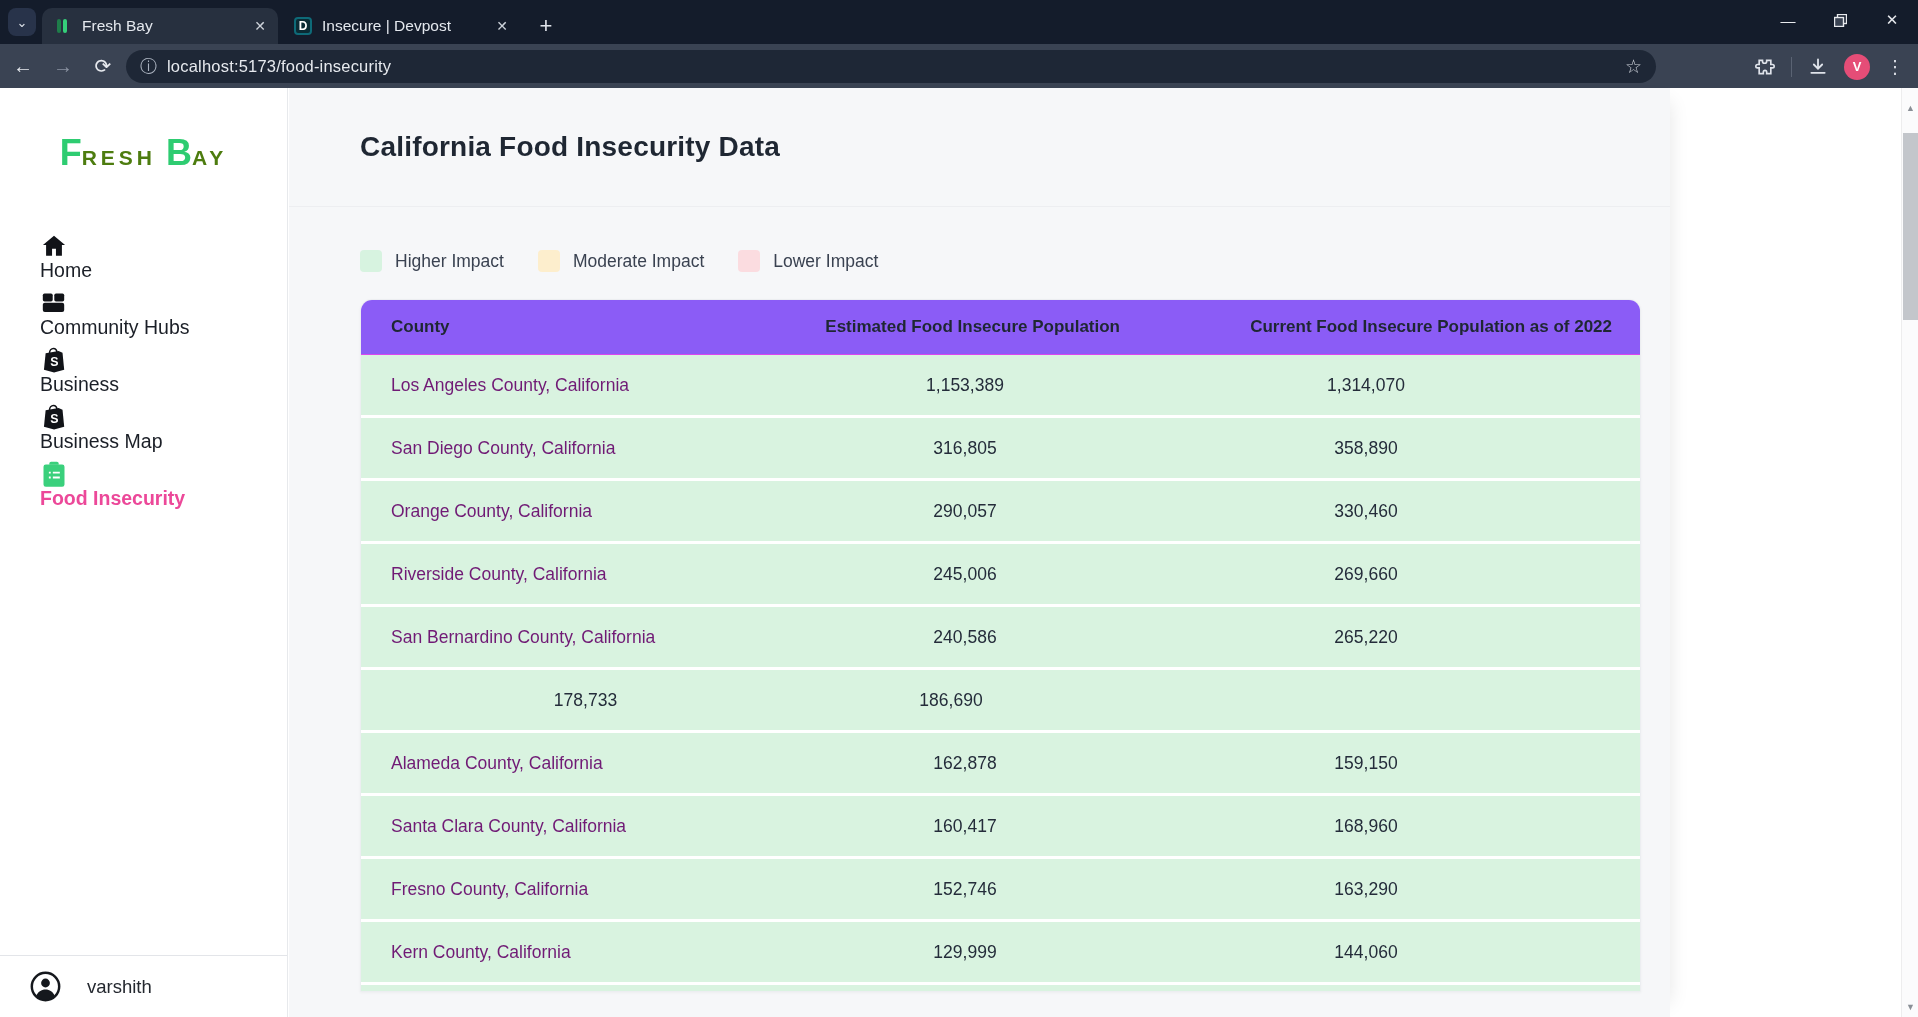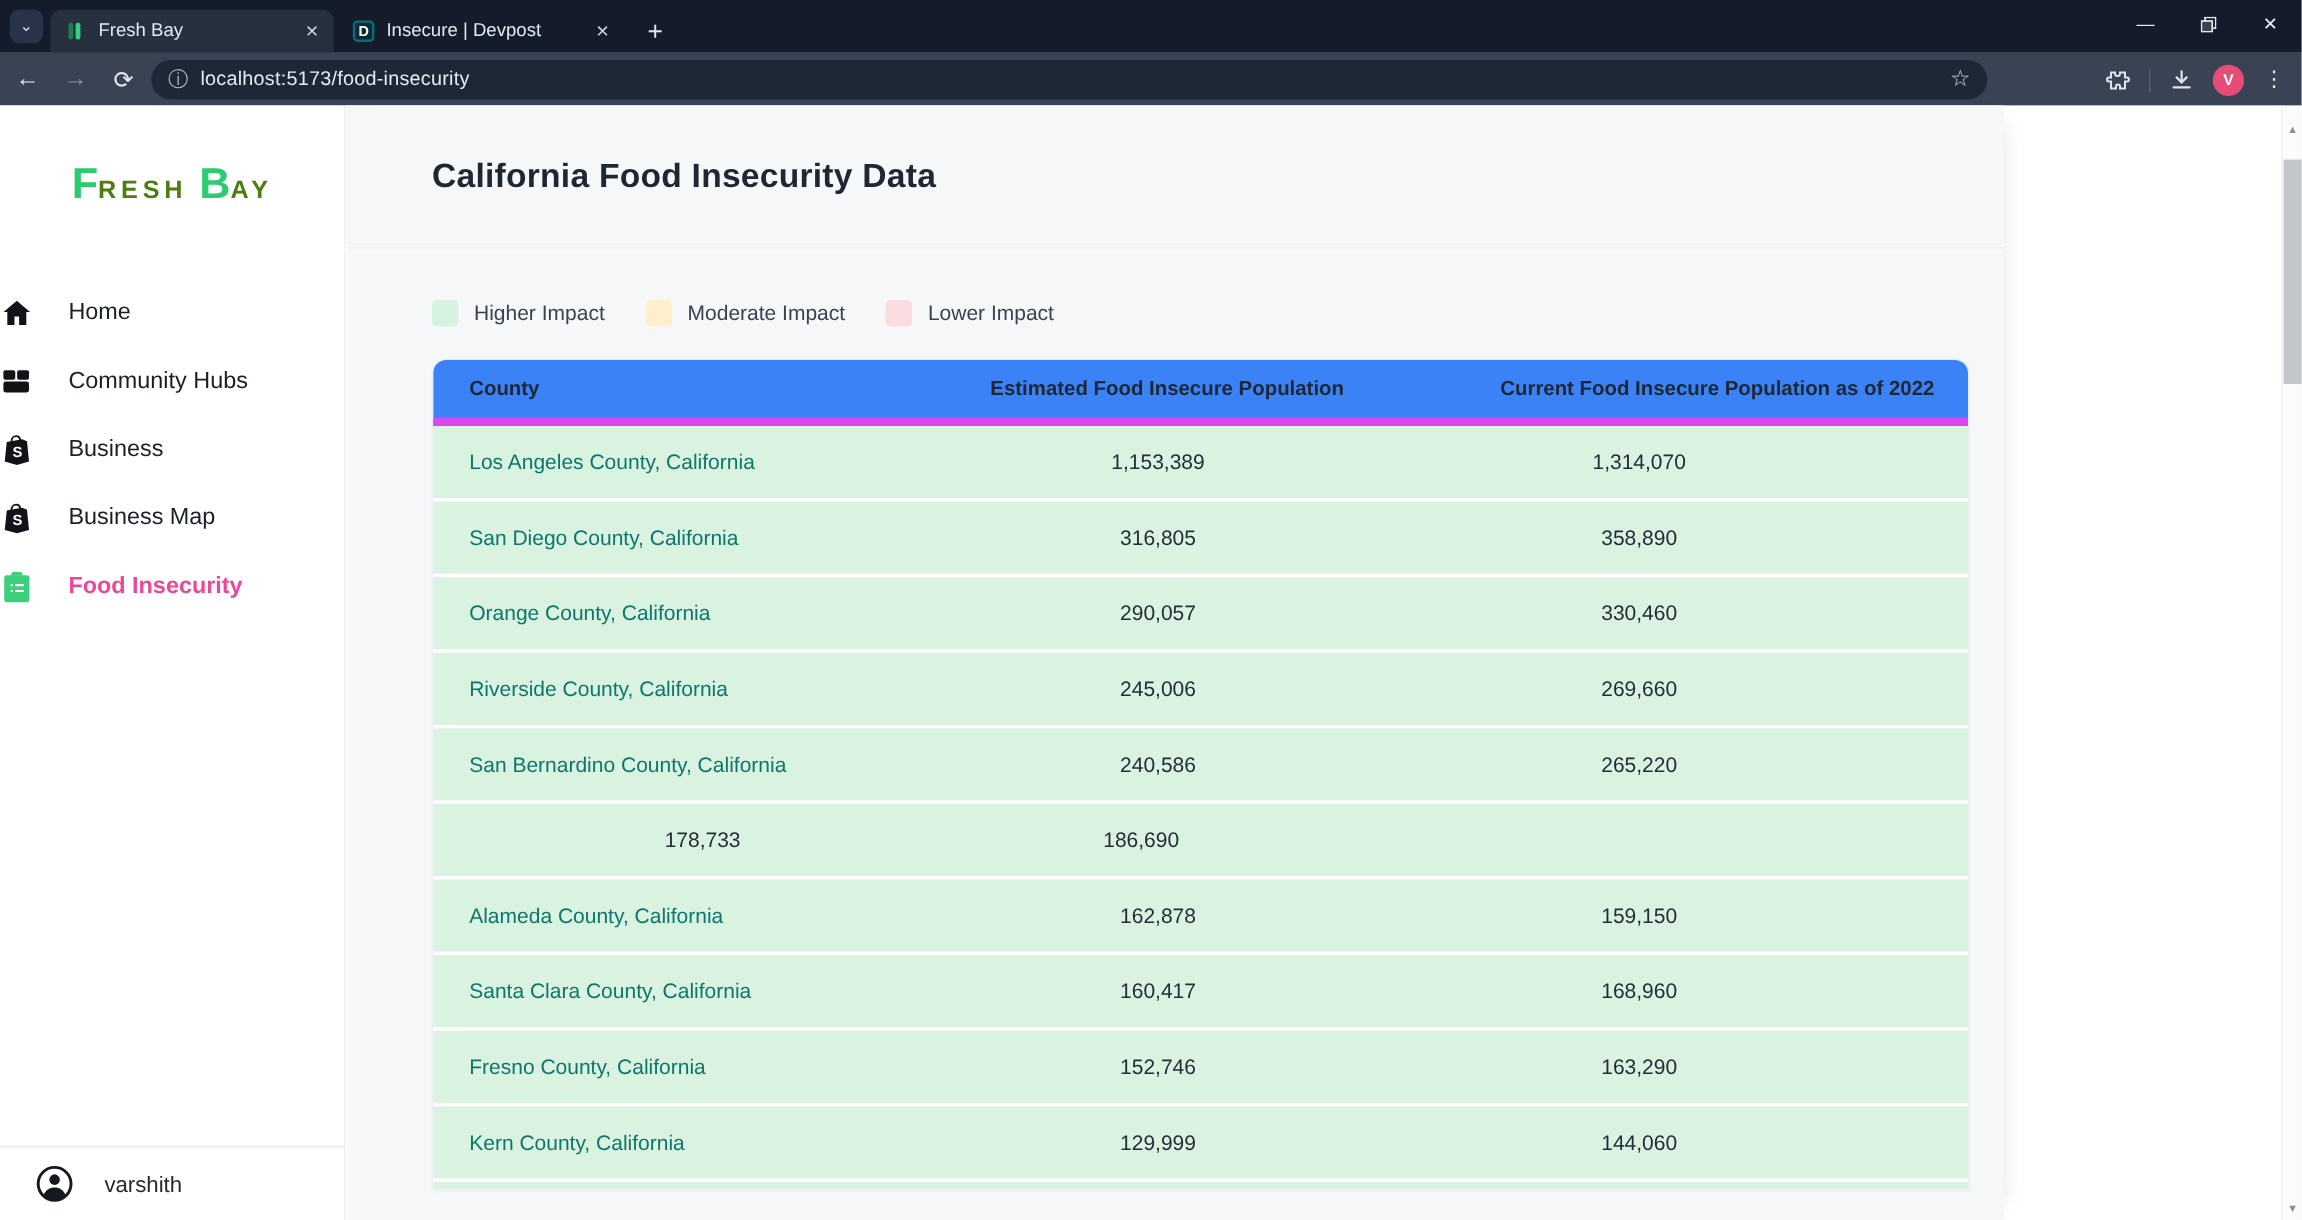--- a/index.html
+++ b/index.html
@@ -50,21 +50,21 @@
   .page { position:absolute; top:88px; left:0; width:1901px; height:929px; background:#ffffff; }
 
   
   .sidebar { position:absolute; left:0; top:0; width:288px; height:929px; background:#fff;
     border-right:1px solid #e7e9ec; display:flex; flex-direction:column; }
   .logo { margin-top:44px; text-align:center; white-space:nowrap; }
   .logo .big { font-size:36px; font-weight:bold; color:#2ecc71; }
   .logo .small { font-size:21px; font-weight:bold; color:#4d7c0f; letter-spacing:4px; }
   .logo .sp { display:inline-block; width:10px; }
   .nav { margin-top:58px; }
-  .nav-item { height:57px; display:flex; align-items:center; cursor:pointer; }
+  .nav-item { height:57px; display:flex; padding-left:40px; cursor:pointer;flex-direction:column; }
   .nav-item .ico { width:27px; height:27px; margin-right:30px; flex:0 0 auto; display:flex; align-items:center; justify-content:center; }
   .nav-item .lbl { font-size:19.5px; color:#1b1f27; }
   .nav-item.active .lbl { color:#ec4899; font-weight:bold; }
   .sidebar-user { margin-top:auto; border-top:1px solid #e3e5e9; height:62px; display:flex; align-items:center; padding-left:30px; }
   .sidebar-user .u-ico { margin-right:26px; display:flex; }
   .sidebar-user .u-name { font-size:18.5px; color:#24282f; }
 
   
   .main { position:absolute; left:289px; top:0; width:1381px; height:929px; background:#f6f7f9;
     box-shadow:14px 0 18px -14px rgba(0,0,0,.10); }
@@ -72,27 +72,27 @@
   .page-title { margin-left:71px; font-size:28px; font-weight:bold; color:#1f2733; letter-spacing:.2px; }
 
   .legend { margin:43px 0 0 71px; display:flex; align-items:center; gap:34px; }
   .legend-item { display:flex; align-items:center; gap:13px; }
   .legend-swatch { width:22px; height:22px; border-radius:4px; }
   .legend-label { font-size:17.5px; color:#3a4251; }
 
   .table-card { margin:27px 0 0 71px; width:1281px; background:#fff; border:1px solid #eceef1;
     border-radius:12px 12px 0 0; overflow:hidden; box-shadow:0 1px 3px rgba(0,0,0,.04); }
   .t-row { display:grid; grid-template-columns:1fr 310px 520px; align-items:center; }
-  .t-head { height:55px; background:#3b82f6; border-bottom:7px solid #d946ef; }
+  .t-head { height:55px; background:#8b5cf6; border-bottom:1px solid #d946ef; }
   .t-head .th { font-size:17px; font-weight:600; color:#1f2733; }
   .th-county, .td-county { padding-left:30px; text-align:left; }
   .th-num, .td-num { text-align:right; }
   .col-3 { padding-right:28px; }
   .t-body .t-row { height:63px; background:#d9f3e0; border-bottom:3px solid #fff; }
-  .td-county { font-size:17.5px; color:#0f766e; }
+  .td-county { font-size:17.5px; color:#701a75; }
   .td-num { font-size:17.5px; color:#242c3a; font-weight:400;text-align:center; }
   .t-row.partial { height:6px; border-bottom:none; }
 
   
   .scrollbar { position:absolute; top:88px; right:0; width:17px; height:929px; background:#fbfbfc;
     border-left:1px solid #ededee; }
   .sb-arrow { position:absolute; left:0; width:17px; height:16px; display:flex; align-items:center;
     justify-content:center; color:#8a8f96; font-size:9px; }
   .sb-arrow.up { top:12px; }
   .sb-arrow.down { bottom:2px; }

